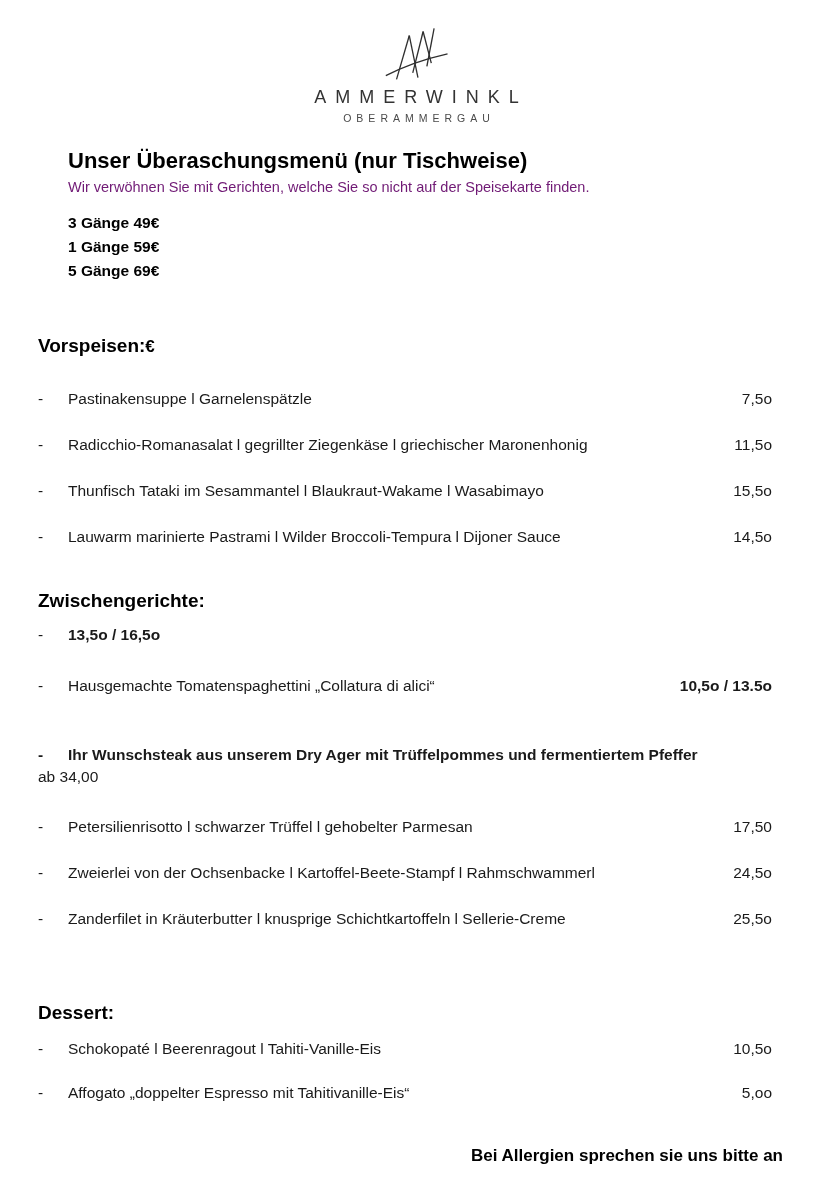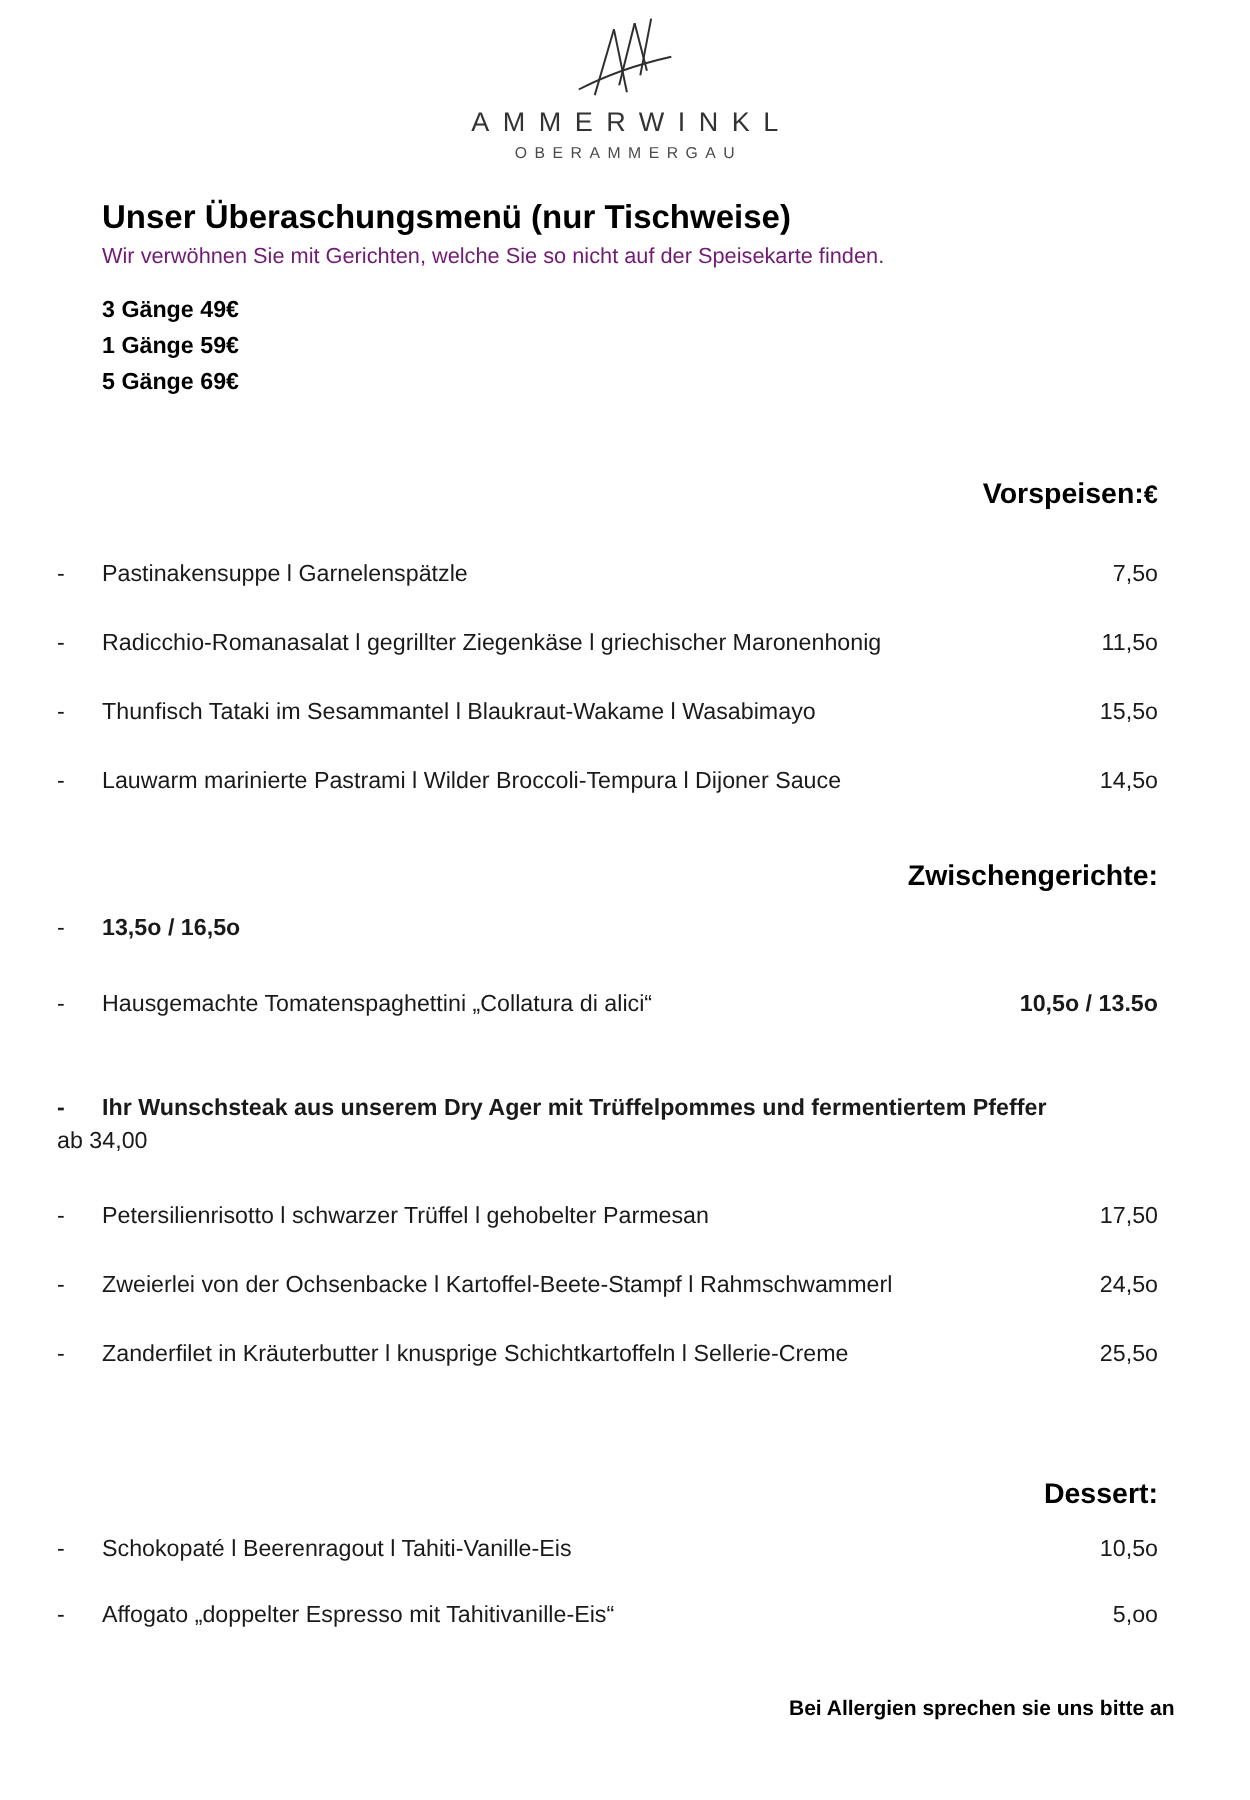--- a/index.html
+++ b/index.html
@@ -3,21 +3,21 @@
 <meta charset="utf-8">
 <style>
   * { box-sizing: border-box; }
   html, body { margin: 0; padding: 0; }
   body {
     width: 833px; height: 1200px;
     background: #ffffff;
     font-family: "Liberation Sans", sans-serif;
     color: #1a1a1a;
   }
-  .page { width: 833px; height: 1200px; overflow: hidden; padding-top: 8px; }
+  .page { width: 833px; height: 1200px; overflow: hidden; padding-top: 24px; }
 
   
   .brand { text-align: center; }
   .logo-svg { display: block; margin: 0 auto; }
   .brand-name {
     font-size: 18px; font-weight: 400; color: #333333;
     letter-spacing: 9px; padding-left: 9px; margin-top: 1px;
   }
   .brand-location {
     font-size: 10.5px; color: #4a4a4a;
@@ -25,21 +25,21 @@
   }
 
   
   .intro { margin: 24px 61px 0 68px; }
   .intro-title { font-size: 22px; font-weight: 700; color: #000; margin: 0; }
   .intro-subtitle { font-size: 14.5px; margin: 5px 0 0 0; color: #701a75; }
   .course-prices { margin-top: 16px; font-weight: 700; font-size: 15.5px; line-height: 24px; color: #000; }
 
   
   .content { padding: 0 61px 0 38px; }
-  .section-head { display: flex; justify-content: flex-end; align-items: baseline; }
+  .section-head { display: flex; justify-content: flex-start; align-items: baseline; }
   .section-title { font-size: 19px; font-weight: 700; color: #000; margin: 0; }
   .currency { font-size: 17px; font-weight: 700; color: #000; }
 
   .row { display: flex; align-items: baseline; font-size: 15.5px; line-height: 19px; margin-top: 28px; }
   .dash { width: 30px; flex: none; }
   .name { flex: 1; padding-right: 14px; }
   .price { flex: none; text-align: left; white-space: nowrap; }
   .bold { font-weight: 700; }
 
   .sec-vorspeisen { margin-top: 52px; }
@@ -54,21 +54,21 @@
   .sec-haupt .row.first { margin-top: 13px; }
   .sec-haupt .price-line { text-align: left; font-size: 15.5px; line-height: 26px; }
   .sec-haupt .row { margin-top: 27px; }
 
   .sec-dessert { margin-top: 74px; }
   .sec-dessert .row.first { margin-top: 15px; }
   .sec-dessert .row { margin-top: 25px; }
 
   .footer-note {
     margin: 44px 50px 0 0; text-align: right;
-    font-weight: 700; font-size: 14px; color: #000;
+    font-weight: 700; font-size: 17px; color: #000;
   }
 </style>
 </head>
 <body>
 
 <div class="page">
 
   <header class="brand">
     <svg class="logo-svg" width="110" height="62" viewBox="0 0 105 66" fill="none" stroke="#2f2f2f" stroke-width="1.4">
       <line x1="30.7" y1="59" x2="44.3" y2="12.3"></line>

